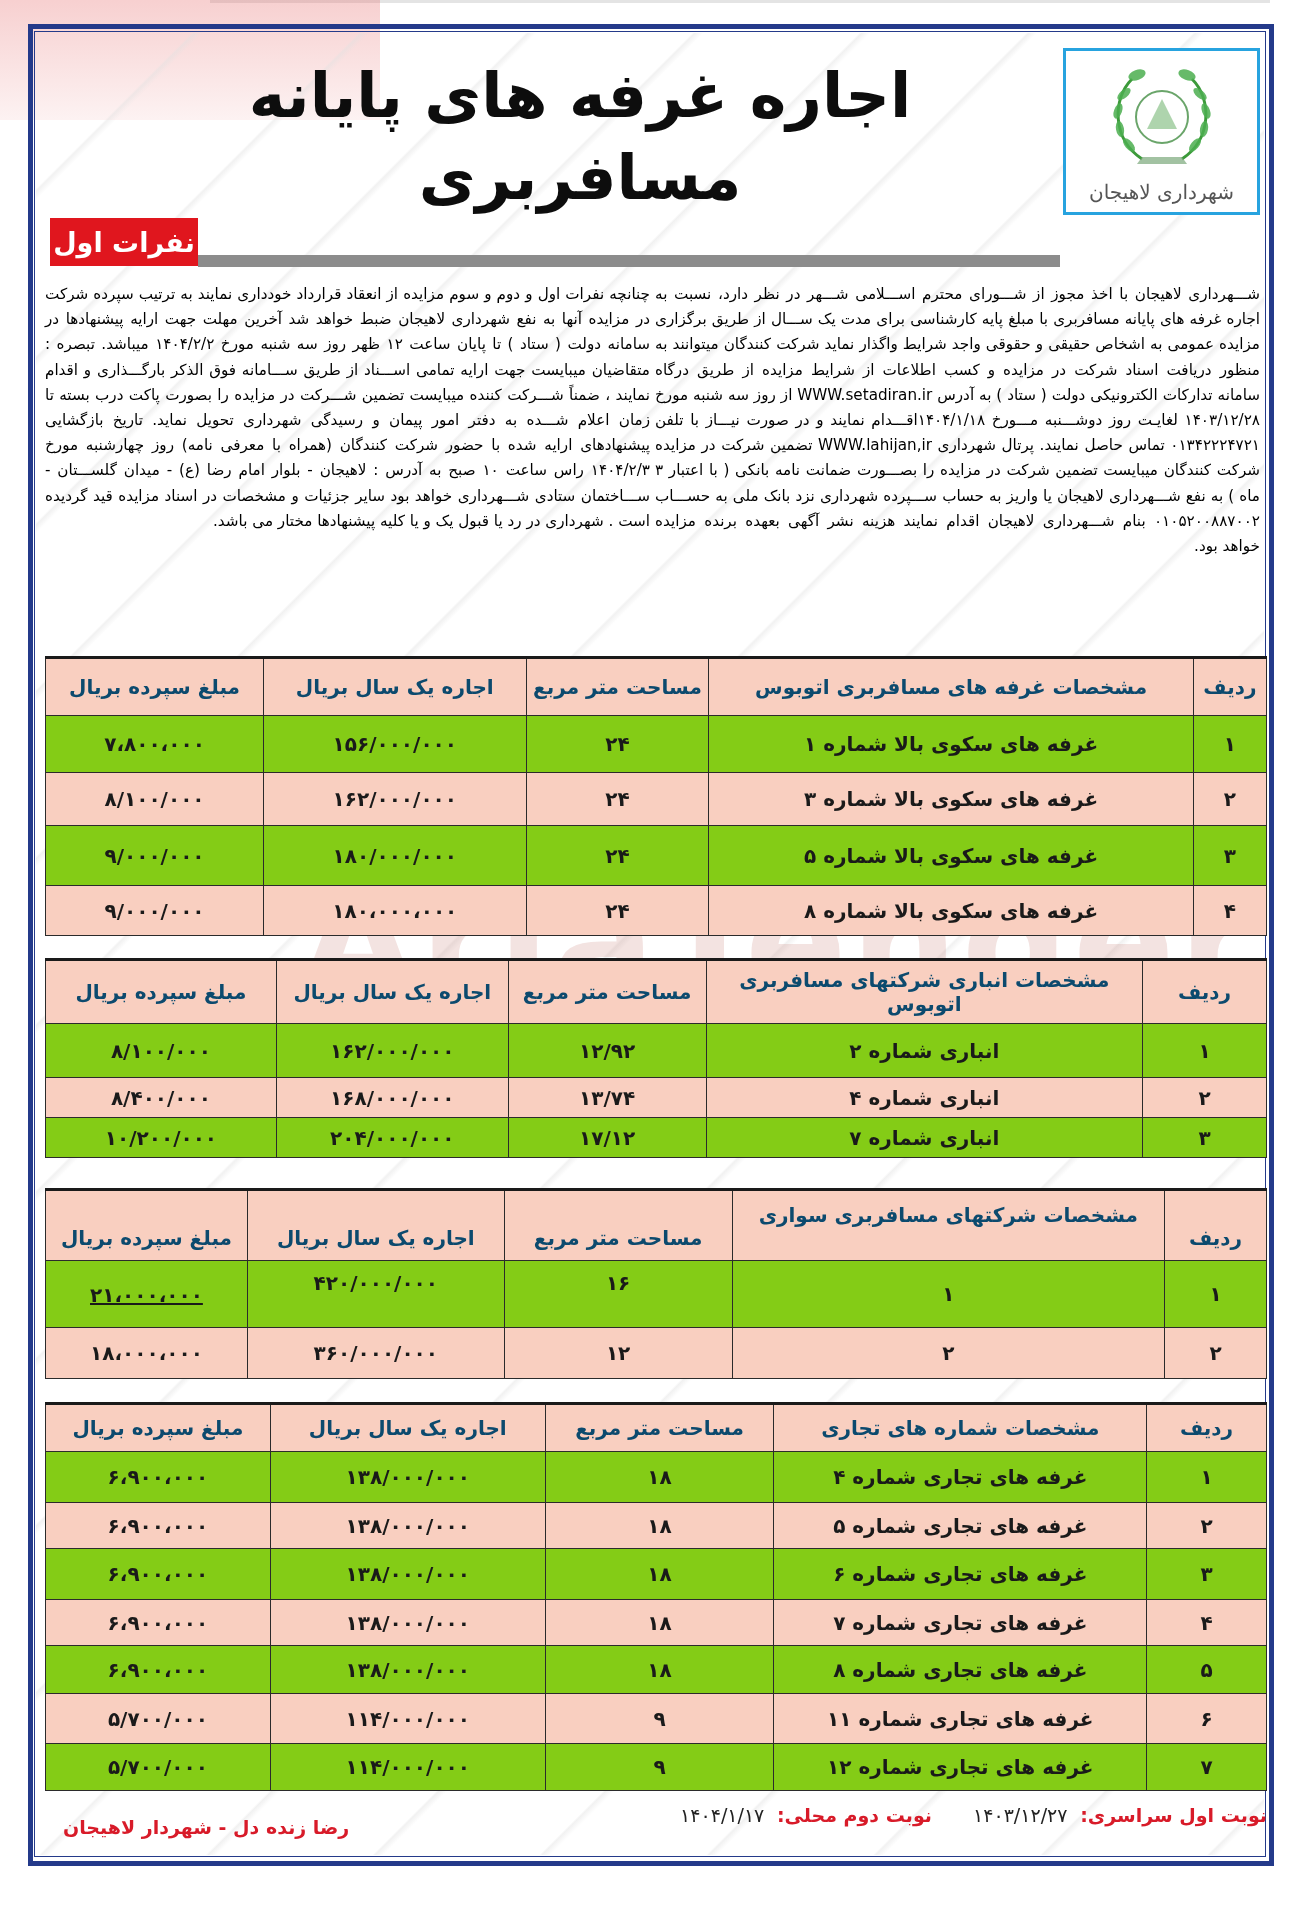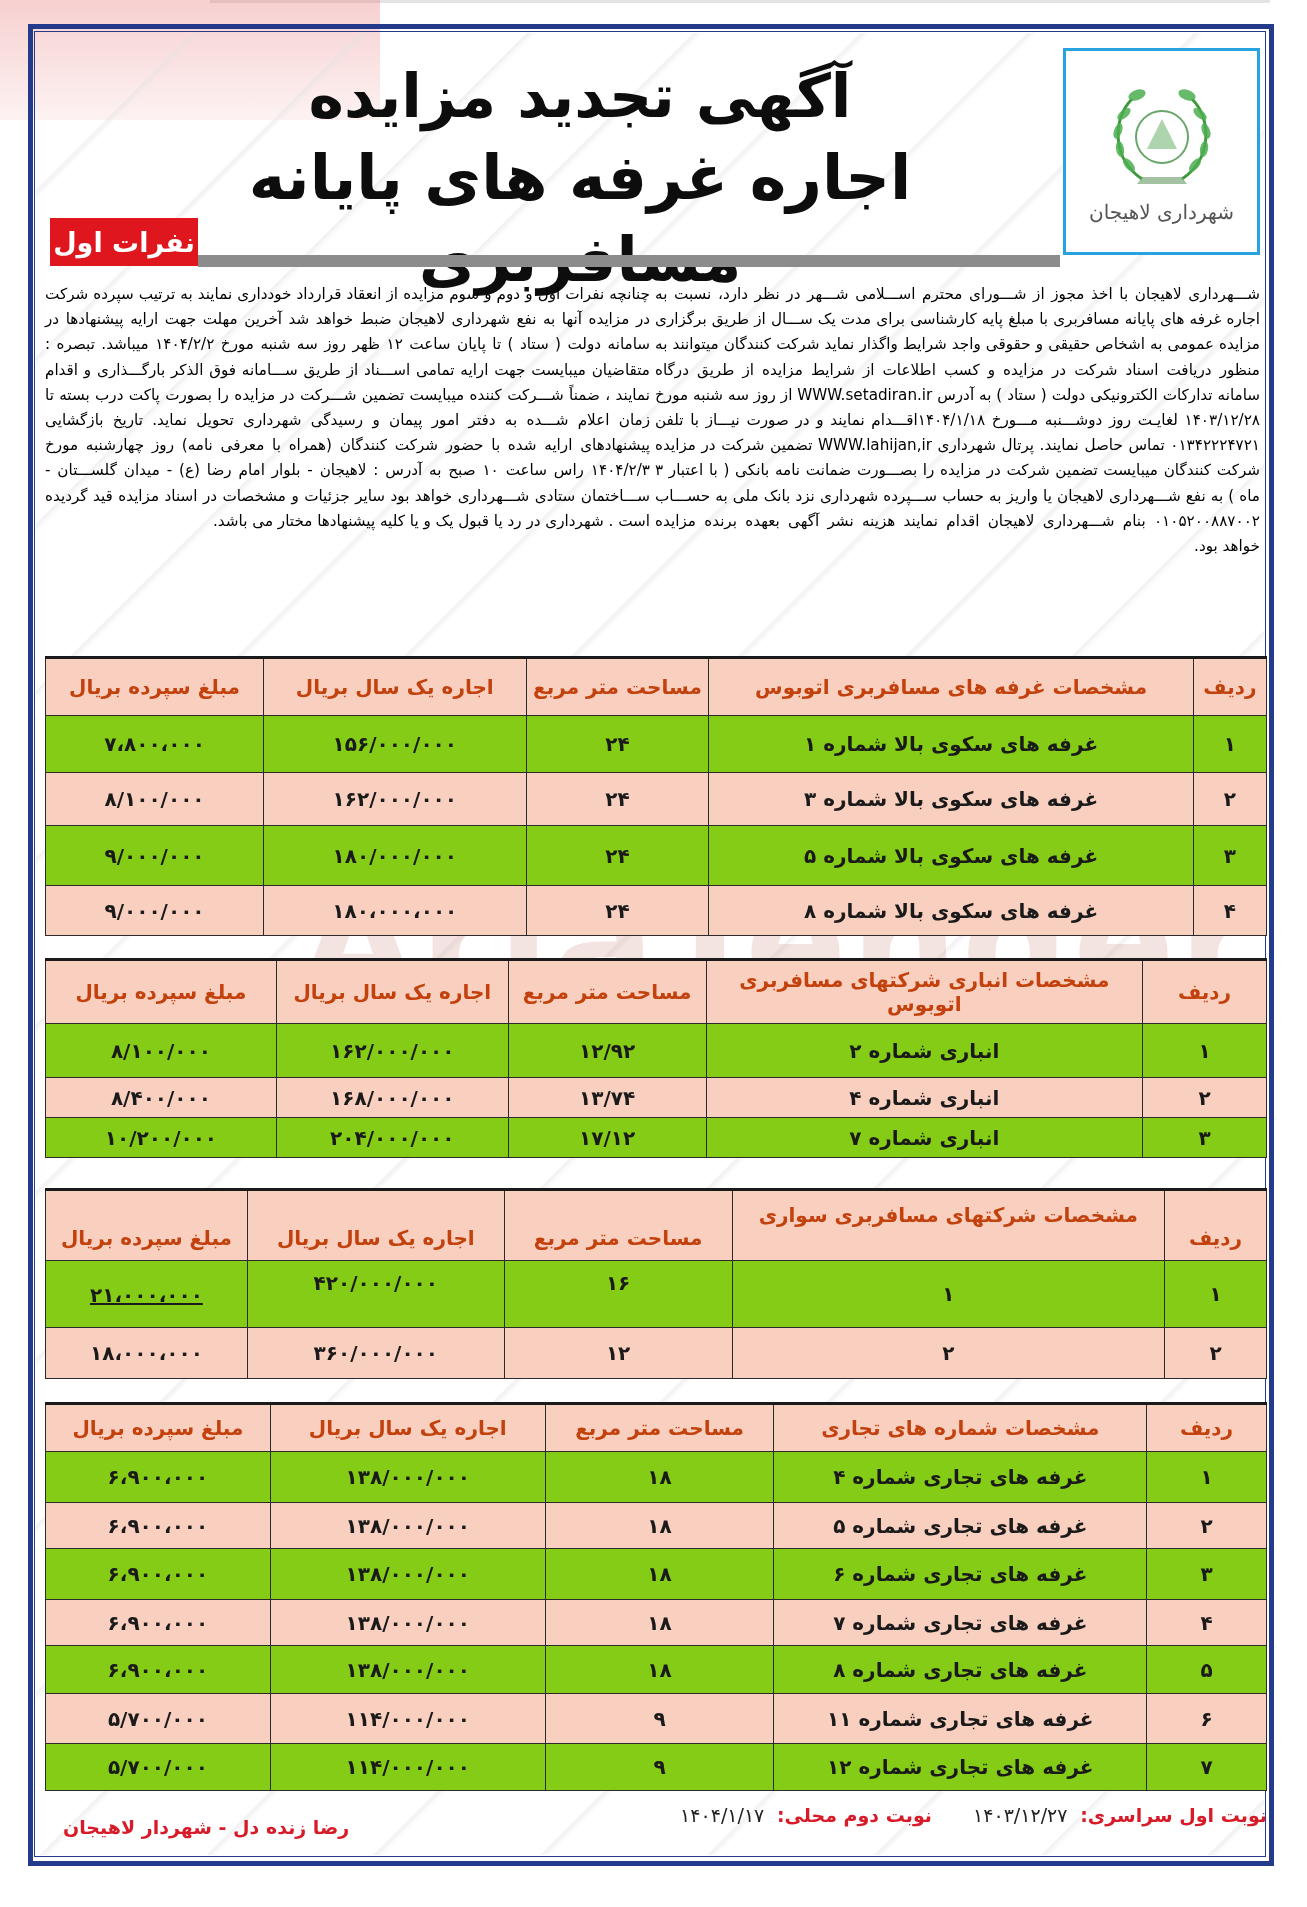--- a/index.html
+++ b/index.html
@@ -7,42 +7,42 @@
          font-family: "DejaVu Sans", sans-serif; color: #111; }
   .topbar { position: absolute; left: 210px; top: 0; width: 1060px; height: 3px; background: #e4e4e4; }
   .wm-red { position: absolute; left: 0; top: 0; width: 380px; height: 120px;
             background: linear-gradient(180deg, rgba(232,120,120,0.35), rgba(240,170,170,0.15)); }
   .frame-outer { position: absolute; left: 28px; top: 24px; width: 1246px; height: 1842px;
                  border: 5px solid #243a8a; box-sizing: border-box; }
   .frame-inner { position: absolute; left: 34px; top: 31px; width: 1232px; height: 1826px;
                  border: 1.5px solid #243a8a; box-sizing: border-box; }
   .bg-swoosh { position: absolute; left: 36px; top: 33px; width: 1228px; height: 1822px;
                background: repeating-linear-gradient(135deg, rgba(230,230,230,0.0) 0px, rgba(230,230,230,0.0) 110px, rgba(225,225,225,0.45) 112px, rgba(230,230,230,0.0) 118px); }
-  .logo-box { position: absolute; left: 1063px; top: 48px; width: 197px; height: 207px;
+  .logo-box { position: absolute; left: 1063px; top: 48px; width: 197px; height: 167px;
               border: 3px solid #27a3df; box-sizing: border-box; background: #fff;
               display: flex; flex-direction: column; align-items: center; justify-content: center; }
   .logo-emblem { width: 120px; height: 115px; }
   .logo-text { font-family: "DejaVu Serif", serif; font-size: 20px; color: #555; margin-top: 6px; direction: rtl; }
   .title { position: absolute; left: 120px; top: 55px; width: 920px; text-align: center; direction: rtl;
            font-family: "DejaVu Sans", sans-serif; font-weight: bold; color: #0d0d0d; line-height: 82px; }
   .title .l1 { font-size: 60px; display: block; letter-spacing: -1px; }
   .title .l2 { font-size: 62px; display: block; letter-spacing: -1px; }
   .round-badge { position: absolute; left: 50px; top: 218px; width: 148px; height: 48px; background: #e0161e;
                  color: #fff; font-weight: bold; font-size: 27px; display: flex; align-items: center; justify-content: center; direction: rtl; }
   .gray-bar { position: absolute; left: 198px; top: 255px; width: 862px; height: 12px; background: #8c8c8c; }
 
   .intro { position: absolute; top: 282px; width: 605px; direction: rtl; text-align: justify;
            font-family: "DejaVu Sans", sans-serif; font-size: 15.2px; line-height: 25.2px; color: #000000; }
   .intro.right { left: 655px; }
   .intro.left { left: 45px; }
 
   table.grid { position: absolute; left: 45px; width: 1222px; border-collapse: collapse; direction: rtl;
                font-family: "DejaVu Sans", sans-serif; }
   table.grid td, table.grid th { border: 1.5px solid #2b2b2b; text-align: center; vertical-align: middle; padding: 0 4px; }
-  table.grid th { background: #f9cfc0; font-weight: bold; font-size: 20px; color: #c2410c; }
+  table.grid th { background: #f9cfc0; font-weight: bold; font-size: 20px; color: #0c4a6e; }
   table.grid td { font-weight: bold; font-size: 20px; color: #1a1a1a; }
   tr.pink td { background: #f9cfc0; }
   tr.blue td { background: #84cc16; }
   table.grid { border-top: 3px solid #1a1a1a; }
 
   .footer { position: absolute; left: 45px; top: 1800px; width: 1222px; height: 40px; direction: rtl;
             font-size: 19px; font-weight: bold; }
   .footer .lbl { color: #d81b29; }
   .footer .val { color: #222; font-weight: normal; margin: 0 6px; }
   .f1 { position: absolute; right: 0; top: 4px; }
@@ -82,21 +82,20 @@
       <ellipse cx="85" cy="16" rx="9" ry="5" transform="rotate(20 85 16)"></ellipse>
     </g>
     <circle cx="60" cy="58" r="26" fill="none" stroke="#6aa56a" stroke-width="2"></circle>
     <path d="M45 70 L60 40 L75 70 Z" fill="#8bc28a" opacity="0.7"></path>
     <path d="M35 105 L85 105 L80 98 L40 98 Z" fill="#7aa87a" opacity="0.7"></path>
   </svg>
   <div class="logo-text">شهرداری لاهیجان</div>
 </div>
 
 <div class="title">
-  <span class="l1">آگهی تجدید مزایده</span>
   <span class="l2">اجاره غرفه های پایانه مسافربری</span>
 </div>
 <div class="round-badge">نفرات اول</div>
 <div class="gray-bar"></div>
 
 <div class="intro right">شـــهرداری لاهیجان با اخذ مجوز از شـــورای محترم اســـلامی شـــهر در نظر دارد، نسبت به اجاره غرفه های پایانه مسافربری با مبلغ پایه کارشناسی برای مدت یک ســـال از طریق برگزاری مزایده عمومی به اشخاص حقیقی و حقوقی واجد شرایط واگذار نماید شرکت کنندگان میتوانند به منظور دریافت اسناد شرکت در مزایده و کسب اطلاعات از شرایط مزایده از طریق درگاه سامانه تدارکات الکترونیکی دولت ( ستاد ) به آدرس WWW.setadiran.ir از روز سه شنبه مورخ ۱۴۰۳/۱۲/۲۸ لغایـت روز دوشـــنبه مـــورخ ۱۴۰۴/۱/۱۸اقـــدام نمایند و در صورت نیـــاز با تلفن ۰۱۳۴۲۲۲۴۷۲۱ تماس حاصل نمایند. پرتال شهرداری WWW.lahijan,ir تضمین شرکت در مزایده شرکت کنندگان میبایست تضمین شرکت در مزایده را بصـــورت ضمانت نامه بانکی ( با اعتبار ۳ ماه ) به نفع شـــهرداری لاهیجان یا واریز به حساب ســـپرده شهرداری نزد بانک ملی به حســـاب ۰۱۰۵۲۰۰۸۸۷۰۰۲ بنام شـــهرداری لاهیجان اقدام نمایند هزینه نشر آگهی بعهده برنده مزایده خواهد بود.</div>
 <div class="intro left">چنانچه نفرات اول و دوم و سوم مزایده از انعقاد قرارداد خودداری نمایند به ترتیب سپرده شرکت در مزایده آنها به نفع شهرداری لاهیجان ضبط خواهد شد آخرین مهلت جهت ارایه پیشنهادها در سامانه دولت ( ستاد ) تا پایان ساعت ۱۲ ظهر روز سه شنبه مورخ ۱۴۰۴/۲/۲ میباشد. تبصره : متقاضیان میبایست جهت ارایه تمامی اســـناد از طریق ســـامانه فوق الذکر بارگـــذاری و اقدام نمایند ، ضمناً شـــرکت کننده میبایست تضمین شـــرکت در مزایده را بصورت پاکت درب بسته تا زمان اعلام شـــده به دفتر امور پیمان و رسیدگی شهرداری تحویل نماید. تاریخ بازگشایی پیشنهادهای ارایه شده با حضور شرکت کنندگان (همراه با معرفی نامه) روز چهارشنبه مورخ ۱۴۰۴/۲/۳ راس ساعت ۱۰ صبح به آدرس : لاهیجان - بلوار امام رضا (ع) - میدان گلســـتان - ســـاختمان ستادی شـــهرداری خواهد بود سایر جزئیات و مشخصات در اسناد مزایده قید گردیده است . شهرداری در رد یا قبول یک و یا کلیه پیشنهادها مختار می باشد.</div>
 
 <div class="wm-text">AriaTender</div>
 <div class="wm-sub">زنجیره معاملاتی آریاتندر</div>

